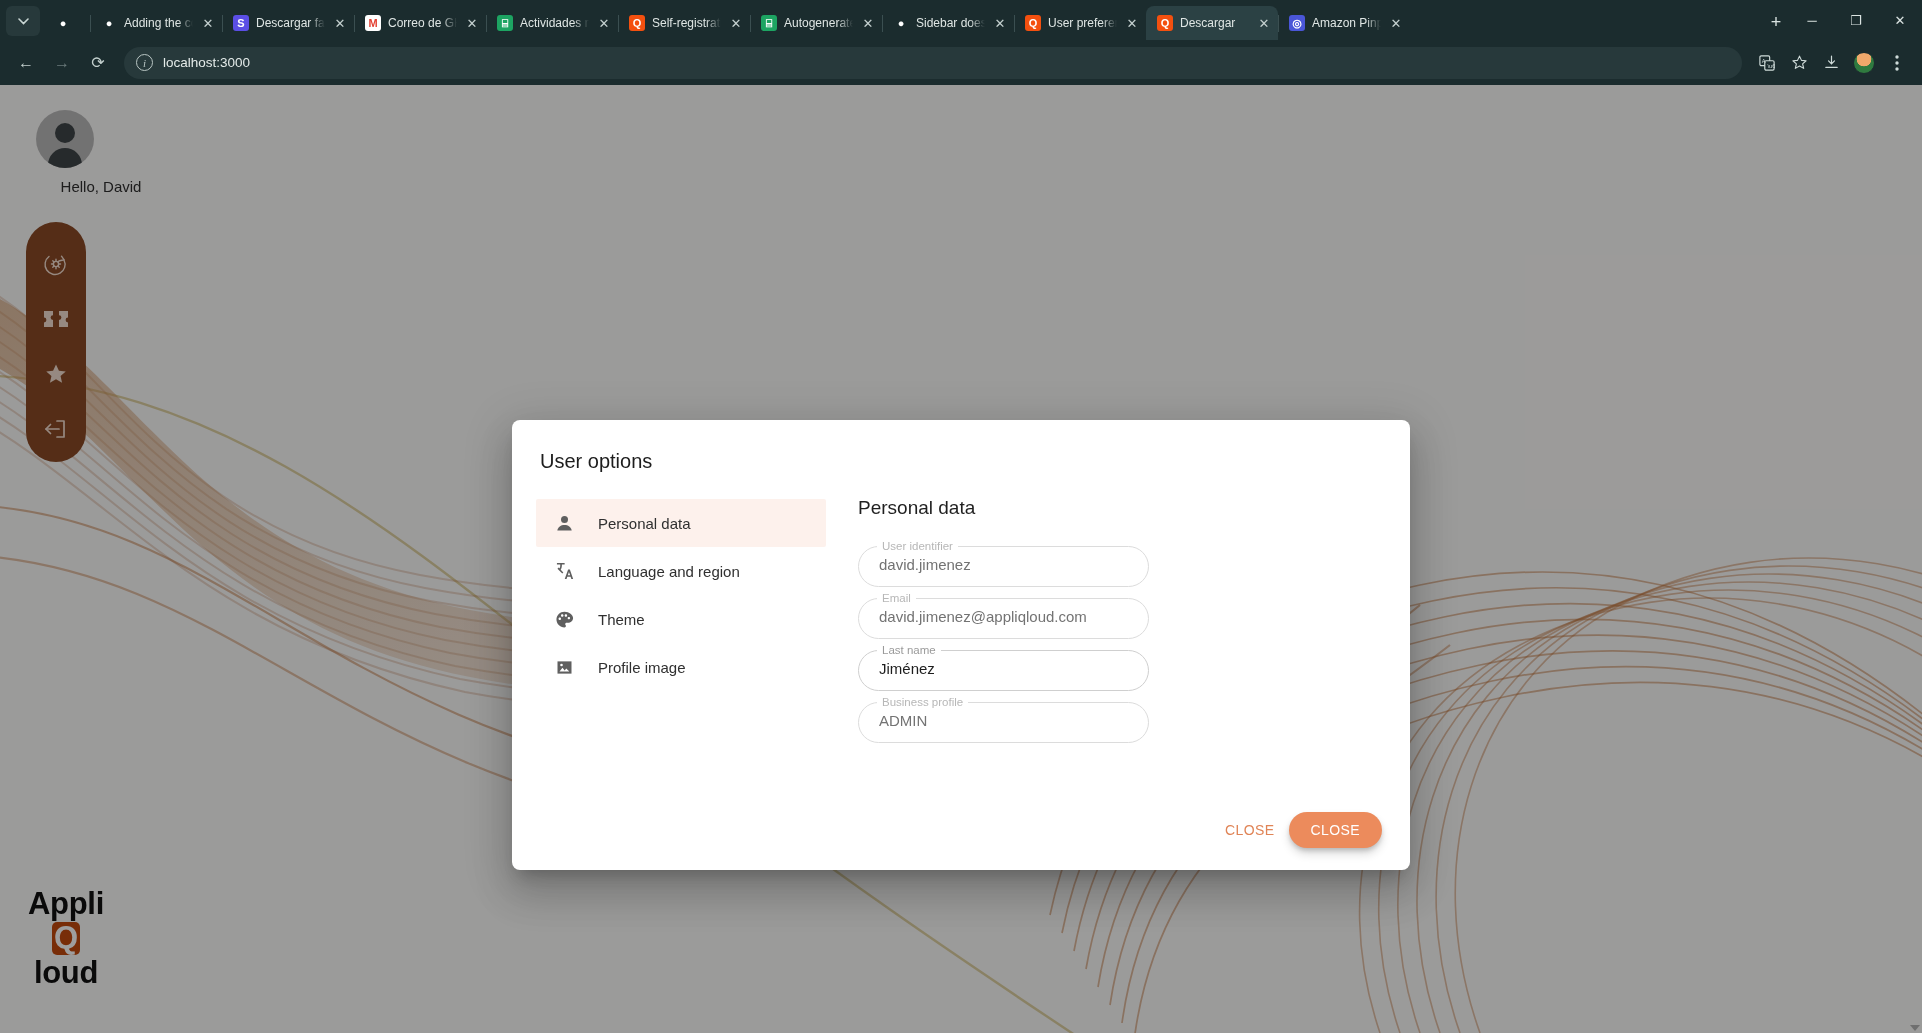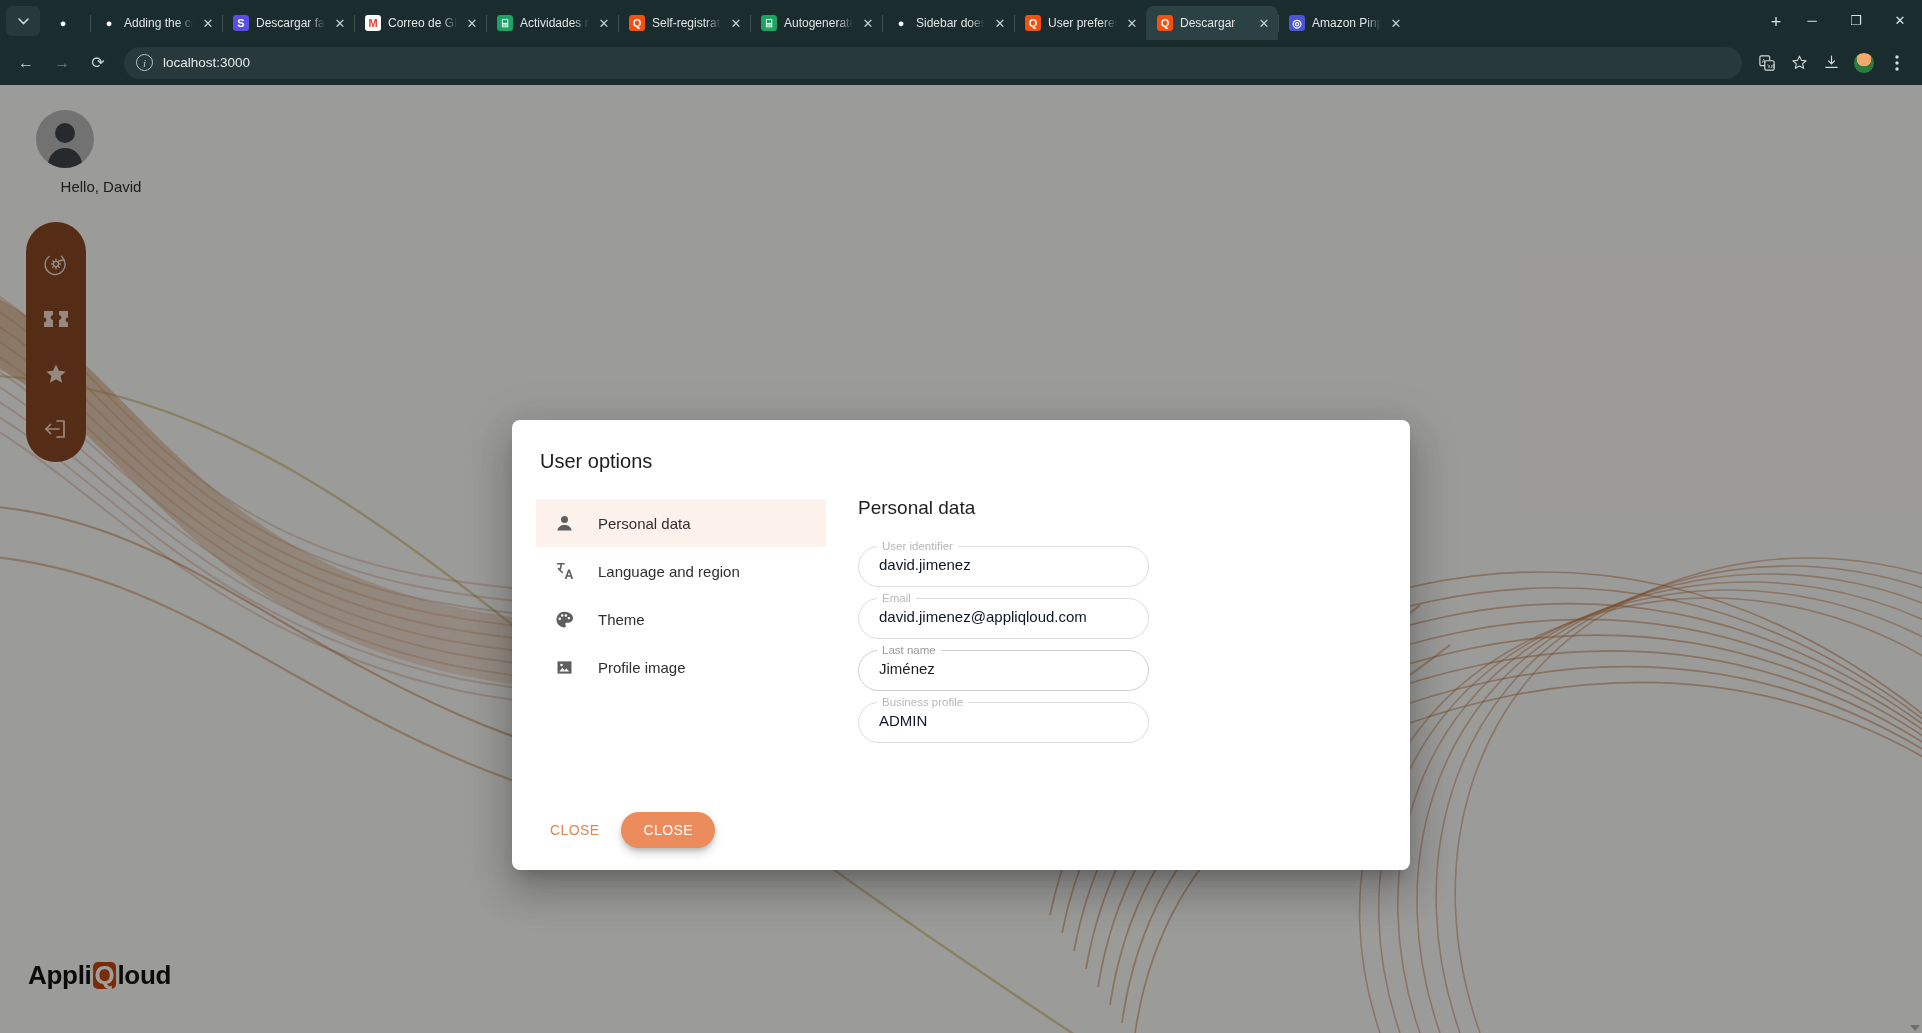--- a/index.html
+++ b/index.html
@@ -121,22 +121,22 @@
     display: flex; flex-direction: column; align-items: center;
     padding-top: 28px; gap: 27px;
   }
   .rail-ic {
     width: 28px; height: 28px; color: #f2ddd0;
     display: flex; align-items: center; justify-content: center;
   }
 
   .brand {
     position: absolute; left: 28px; bottom: 42px;
-    font-size: 26px; font-weight: bold; color: #111; letter-spacing: -0.3px;
-    display: flex; align-items: center;
+    font-size: 31px; font-weight: bold; color: #111; letter-spacing: -0.3px;
+    display: flex; align-items: center; flex-direction: column;
   }
   .brand-q {
     background: #c2490d; color: #fff; border-radius: 5px;
     padding: 0 2px; margin: 0 1px; line-height: 1.05;
     display: inline-block;
   }
 
   
   .scrim {
     position: absolute; inset: 0; background: rgba(0,0,0,0.38);
@@ -176,24 +176,24 @@
     color: #9a9a9a; width: auto;
   }
   .field input {
     position: absolute; inset: 0; width: 100%; height: 100%;
     border: 0; background: transparent; outline: none;
     padding: 0 21px; font-size: 15px; font-family: "Liberation Sans", sans-serif;
     color: #1e1e1e;
   }
   .field.disabled fieldset { border-color: #dcdcdc; }
   .field.disabled legend { color: #b7b7b7; }
-  .field.disabled input { color: #0f172a; }
+  .field.disabled input { color: #737373; }
 
   .dlg-actions {
-    display: flex; align-items: center; gap: 8px;
+    display: flex; align-items: center; justify-content: flex-end; 
     padding: 6px 4px 22px 0;
   }
   .btn-close {
     background: transparent; border: 0; color: #e08456;
     font-size: 14px; letter-spacing: .4px; padding: 9px 14px;
     border-radius: 20px; font-family: "Liberation Sans", sans-serif;
   }
   .btn-save {
     background: #ec8b5c; border: 0; color: #fff;
     font-size: 14px; letter-spacing: .4px; padding: 10px 22px;

